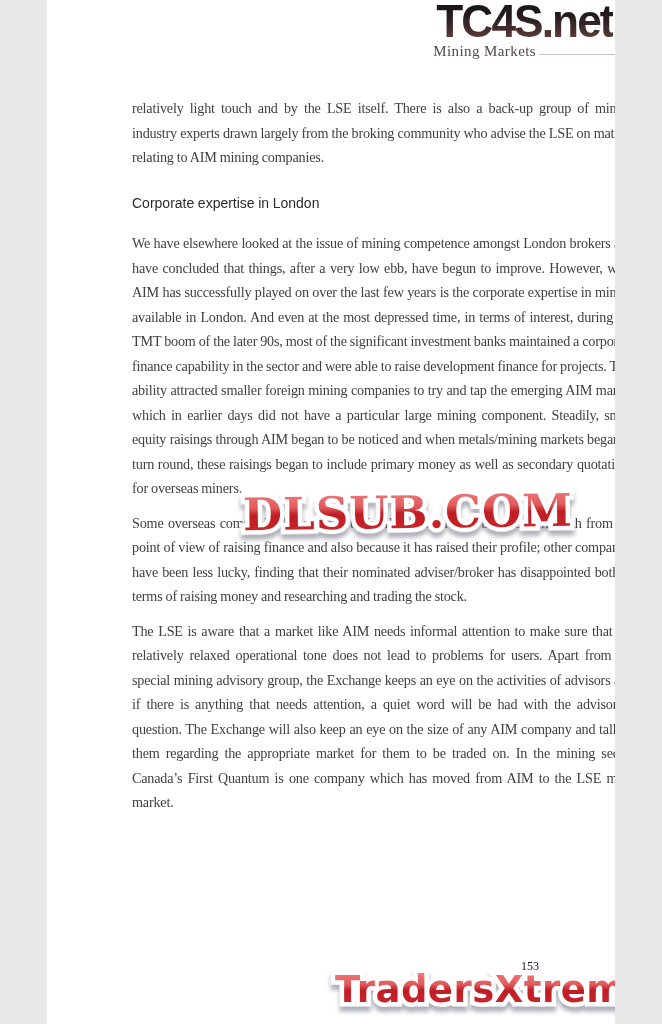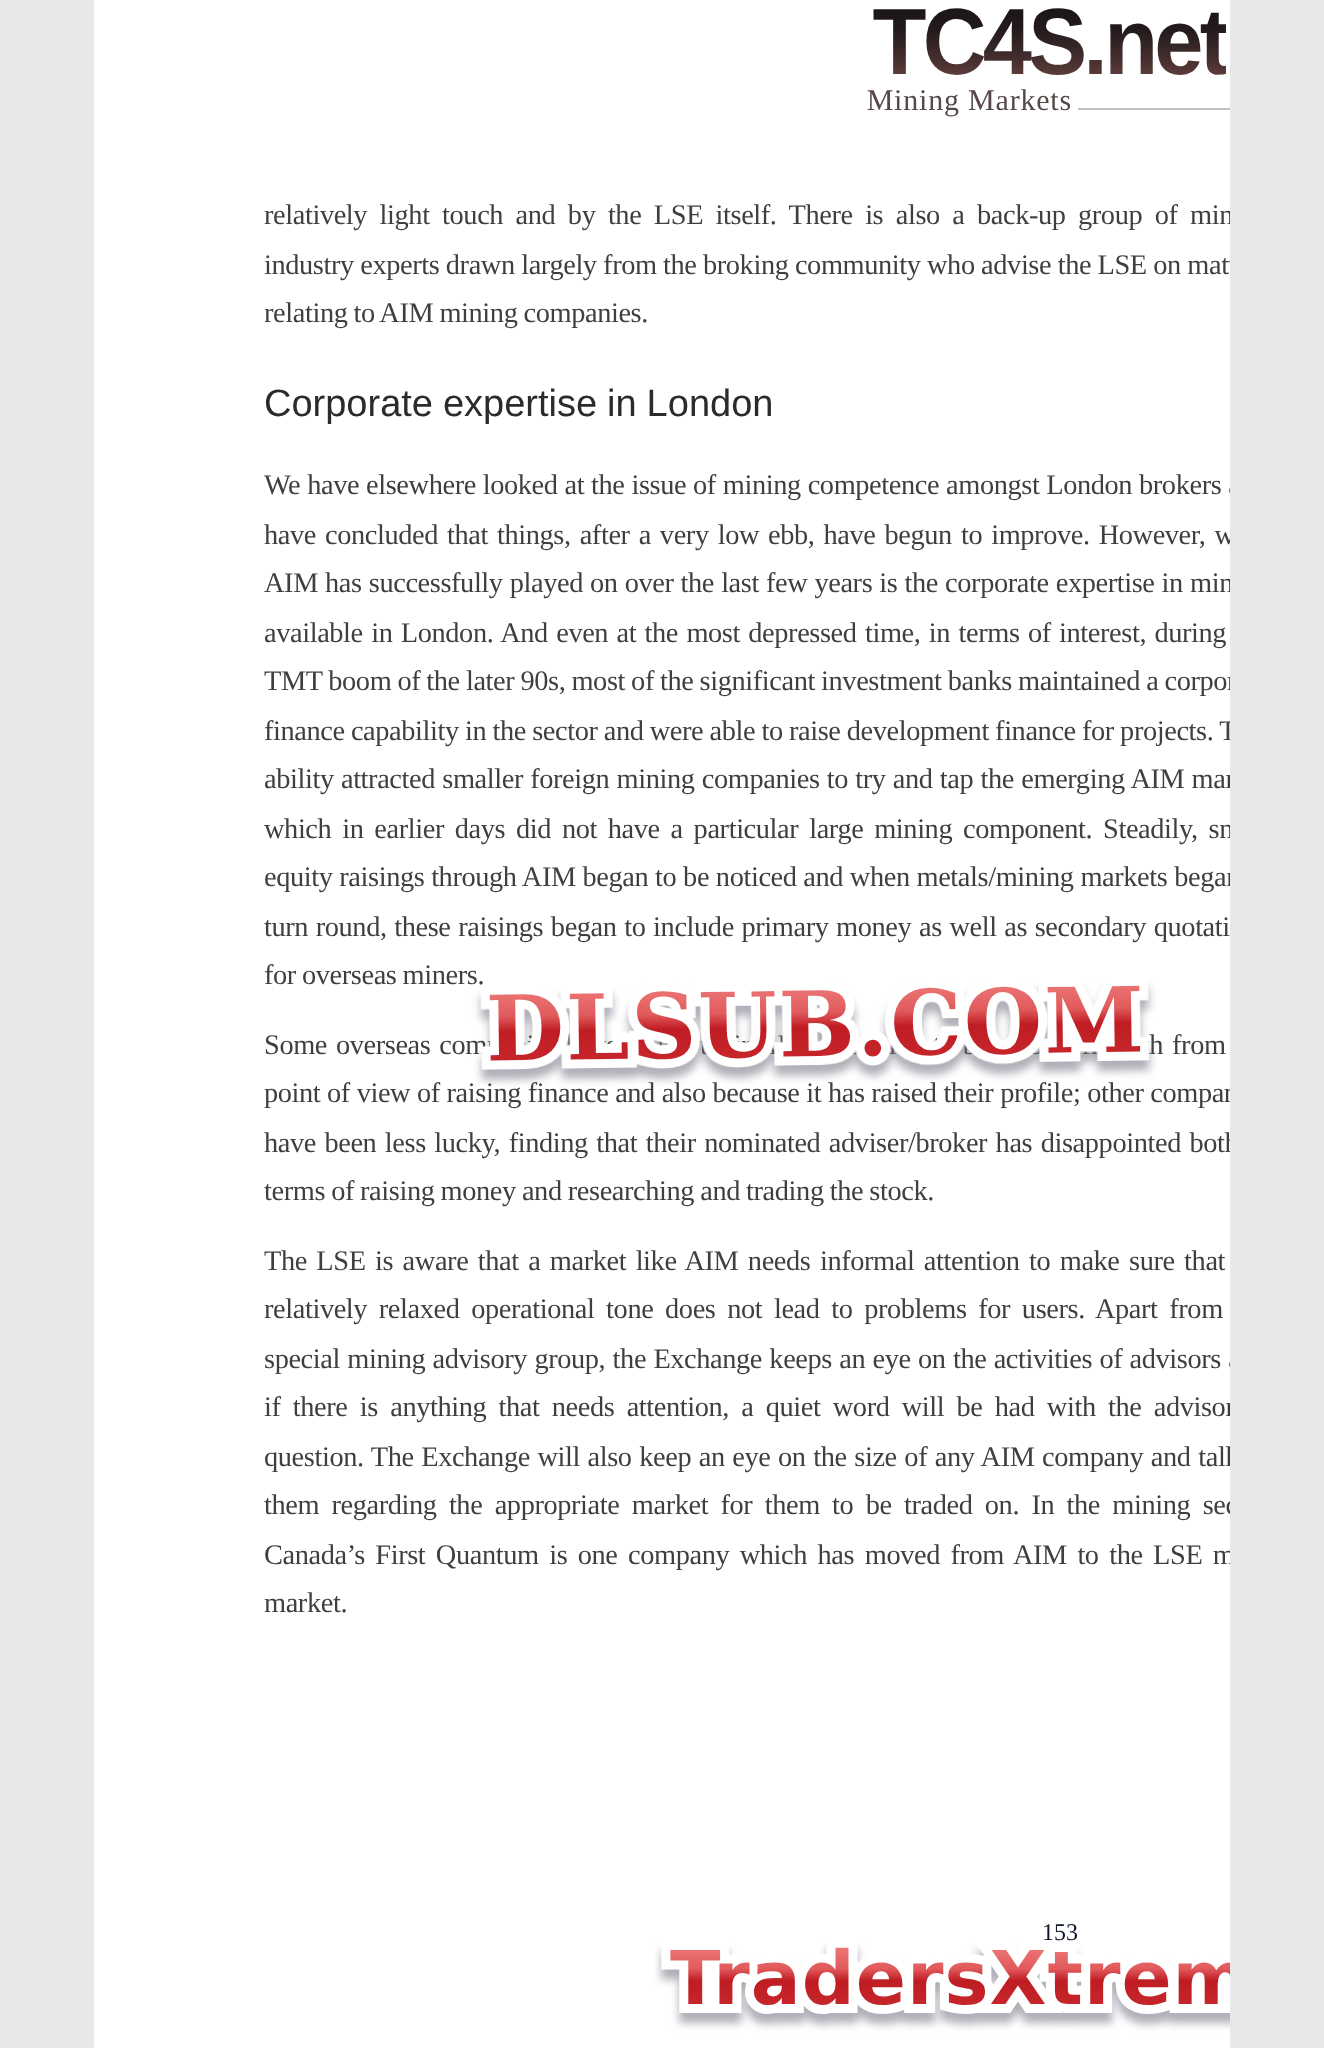--- a/index.html
+++ b/index.html
@@ -31,21 +31,21 @@
   
   .content {
     position:absolute; left:85px; top:96px; width:502px;
     color:#3f3f3f; font-size:14.2px; line-height:24.5px;
     letter-spacing:-0.2px; word-spacing:-0.3px;
     text-align:justify;
   }
   .content p { margin:0 0 10px 0; }
   .content h2 {
     font-family:"Liberation Sans", sans-serif;
-    font-weight:400; font-size:19px; color:#2b2b2b;
+    font-weight:400; font-size:14px; color:#2b2b2b;
     letter-spacing:0; margin:21px 0 16px 0; text-align:left;
   }
 
   
   .page-number {
     position:absolute; top:959px; right:76px;
     font-size:12px; color:#0f172a;
   }
 
   

